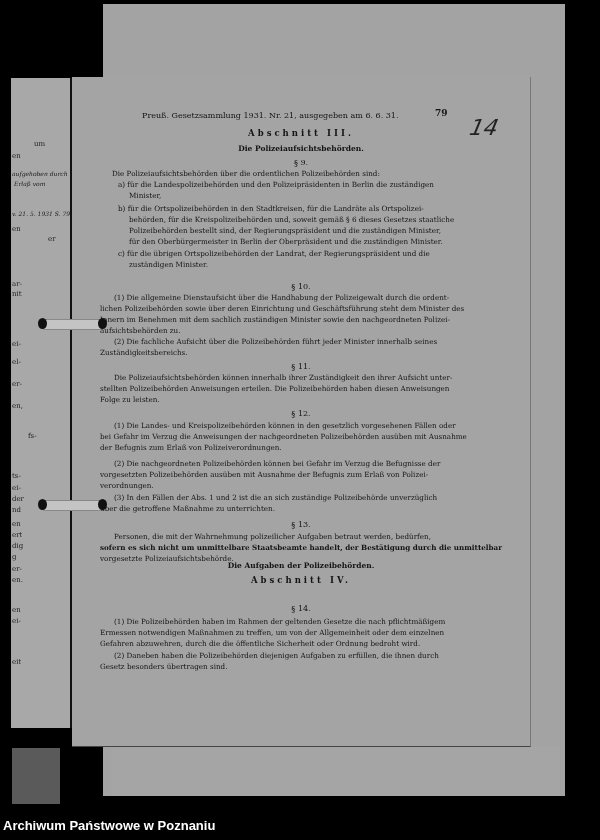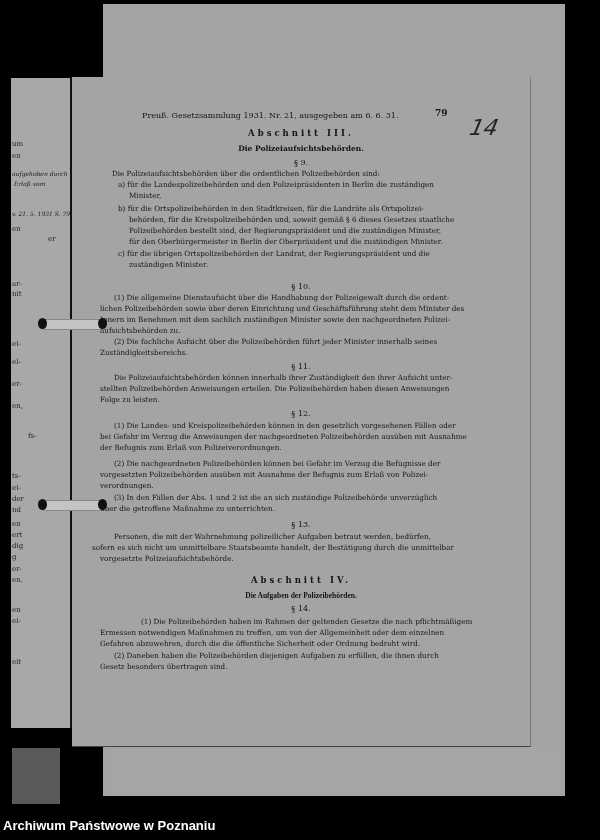--- a/index.html
+++ b/index.html
@@ -55,21 +55,21 @@
   </style>
 </head>
 <body>
 
 <div class="back-page"></div>
 <div class="left-strip2"></div>
 <div class="left-bottom-block"></div>
 <div class="bottom-band"></div>
 
 <div>
-  <span class="strip-text" style="left:12px;top:140px;">um</span>
+  <span class="strip-text" style="left:12px;top:140px;padding-left:22px;">um</span>
   <span class="strip-text" style="left:12px;top:152px;">en</span>
   <span class="strip-hand" style="left:12px;top:170px;">aufgehoben durch</span>
   <span class="strip-hand" style="left:14px;top:180px;">Erlaß vom</span>
   <span class="strip-hand" style="left:12px;top:210px;">v. 21. 5. 1931 S. 79</span>
   <span class="strip-text" style="left:12px;top:225px;">en</span>
   <span class="strip-text" style="left:12px;top:235px;padding-left:36px;">er</span>
   <span class="strip-text" style="left:12px;top:280px;">ar-</span>
   <span class="strip-text" style="left:12px;top:290px;">nit</span>
   <span class="strip-text" style="left:12px;top:340px;">ei-</span>
   <span class="strip-text" style="left:12px;top:358px;">el-</span>
@@ -131,28 +131,28 @@
     <div class="txt para" style="left:28px;top:354px;">bei Gefahr im Verzug die Anweisungen der nachgeordneten Polizeibehörden ausüben mit Ausnahme</div>
     <div class="txt para" style="left:28px;top:365px;">der Befugnis zum Erlaß von Polizeiverordnungen.</div>
     <div class="txt para" style="left:42px;top:381px;">(2) Die nachgeordneten Polizeibehörden können bei Gefahr im Verzug die Befugnisse der</div>
     <div class="txt para" style="left:28px;top:392px;">vorgesetzten Polizeibehörden ausüben mit Ausnahme der Befugnis zum Erlaß von Polizei-</div>
     <div class="txt para" style="left:28px;top:403px;">verordnungen.</div>
     <div class="txt para" style="left:42px;top:415px;">(3) In den Fällen der Abs. 1 und 2 ist die an sich zuständige Polizeibehörde unverzüglich</div>
     <div class="txt para" style="left:28px;top:426px;">über die getroffene Maßnahme zu unterrichten.</div>
 
     <div class="txt center" style="top:442px;">§ 13.</div>
     <div class="txt para" style="left:42px;top:454px;">Personen, die mit der Wahrnehmung polizeilicher Aufgaben betraut werden, bedürfen,</div>
-    <div class="txt para" style="left:20px;top:465px;">sofern es sich nicht um unmittelbare Staatsbeamte handelt, der Bestätigung durch die unmittelbar</div>
+    <div class="txt para" style="left:28px;top:465px;font-weight:bold;">sofern es sich nicht um unmittelbare Staatsbeamte handelt, der Bestätigung durch die unmittelbar</div>
     <div class="txt para" style="left:28px;top:476px;">vorgesetzte Polizeiaufsichtsbehörde.</div>
 
     <div class="txt center section-title" style="top:498px;">Abschnitt IV.</div>
-    <div class="txt center section-sub" style="top:513px;font-family:Liberation Serif, serif;">Die Aufgaben der Polizeibehörden.</div>
+    <div class="txt center section-sub" style="top:483px;">Die Aufgaben der Polizeibehörden.</div>
 
     <div class="txt center" style="top:526px;">§ 14.</div>
-    <div class="txt para" style="left:42px;top:539px;margin-left:27px;">(1) Die Polizeibehörden haben im Rahmen der geltenden Gesetze die nach pflichtmäßigem</div>
+    <div class="txt para" style="left:42px;top:539px;">(1) Die Polizeibehörden haben im Rahmen der geltenden Gesetze die nach pflichtmäßigem</div>
     <div class="txt para" style="left:28px;top:550px;">Ermessen notwendigen Maßnahmen zu treffen, um von der Allgemeinheit oder dem einzelnen</div>
     <div class="txt para" style="left:28px;top:561px;">Gefahren abzuwehren, durch die die öffentliche Sicherheit oder Ordnung bedroht wird.</div>
     <div class="txt para" style="left:42px;top:573px;">(2) Daneben haben die Polizeibehörden diejenigen Aufgaben zu erfüllen, die ihnen durch</div>
     <div class="txt para" style="left:28px;top:584px;">Gesetz besonders übertragen sind.</div>
   </div>
 </div>
 
 <div class="ring" style="left:40px;top:319px;"></div>
 <div class="ring-end" style="left:38px;top:318px;"></div>
 <div class="ring-end" style="left:98px;top:318px;"></div>

